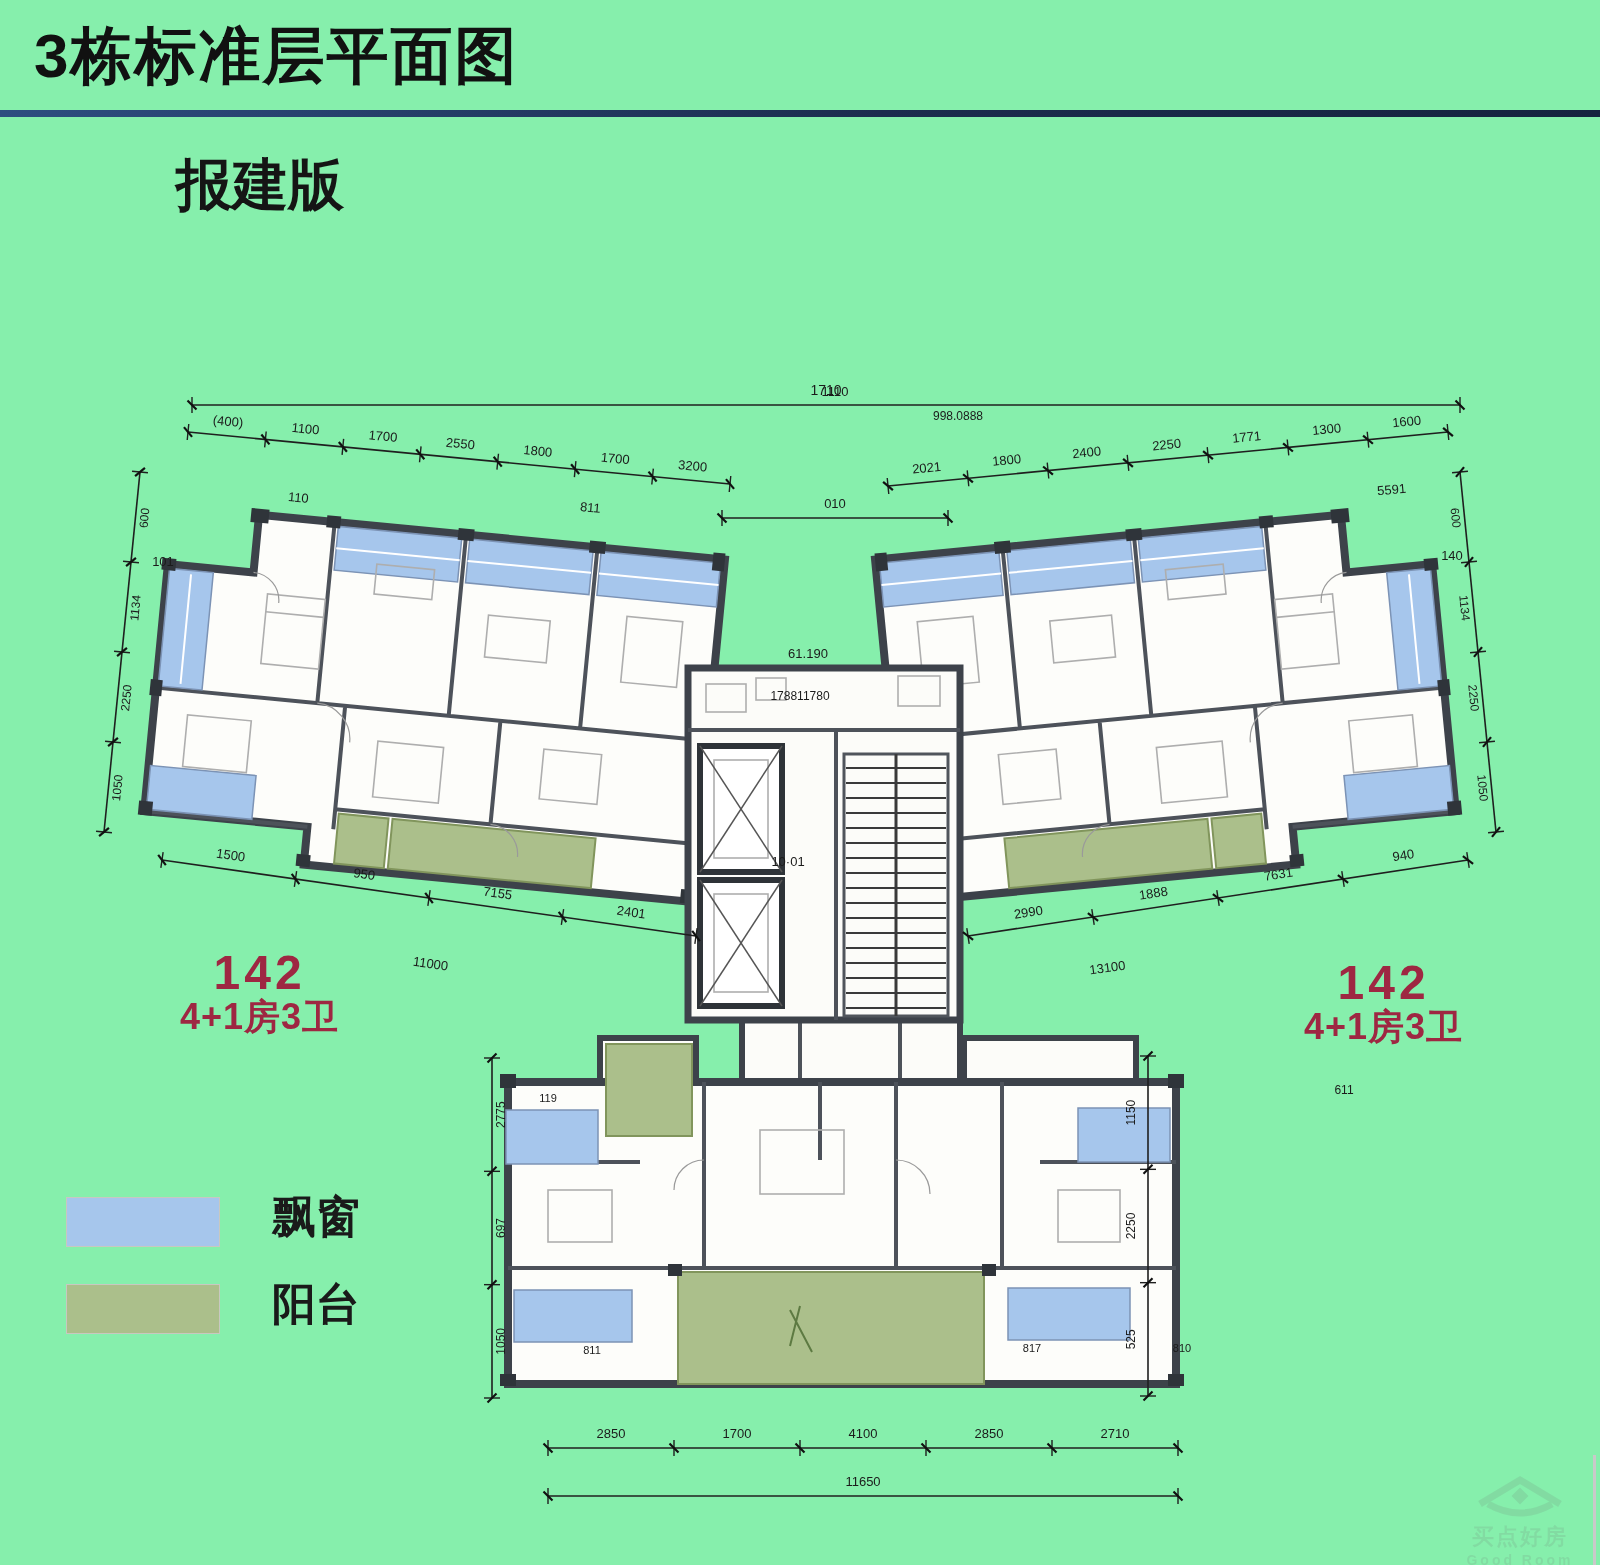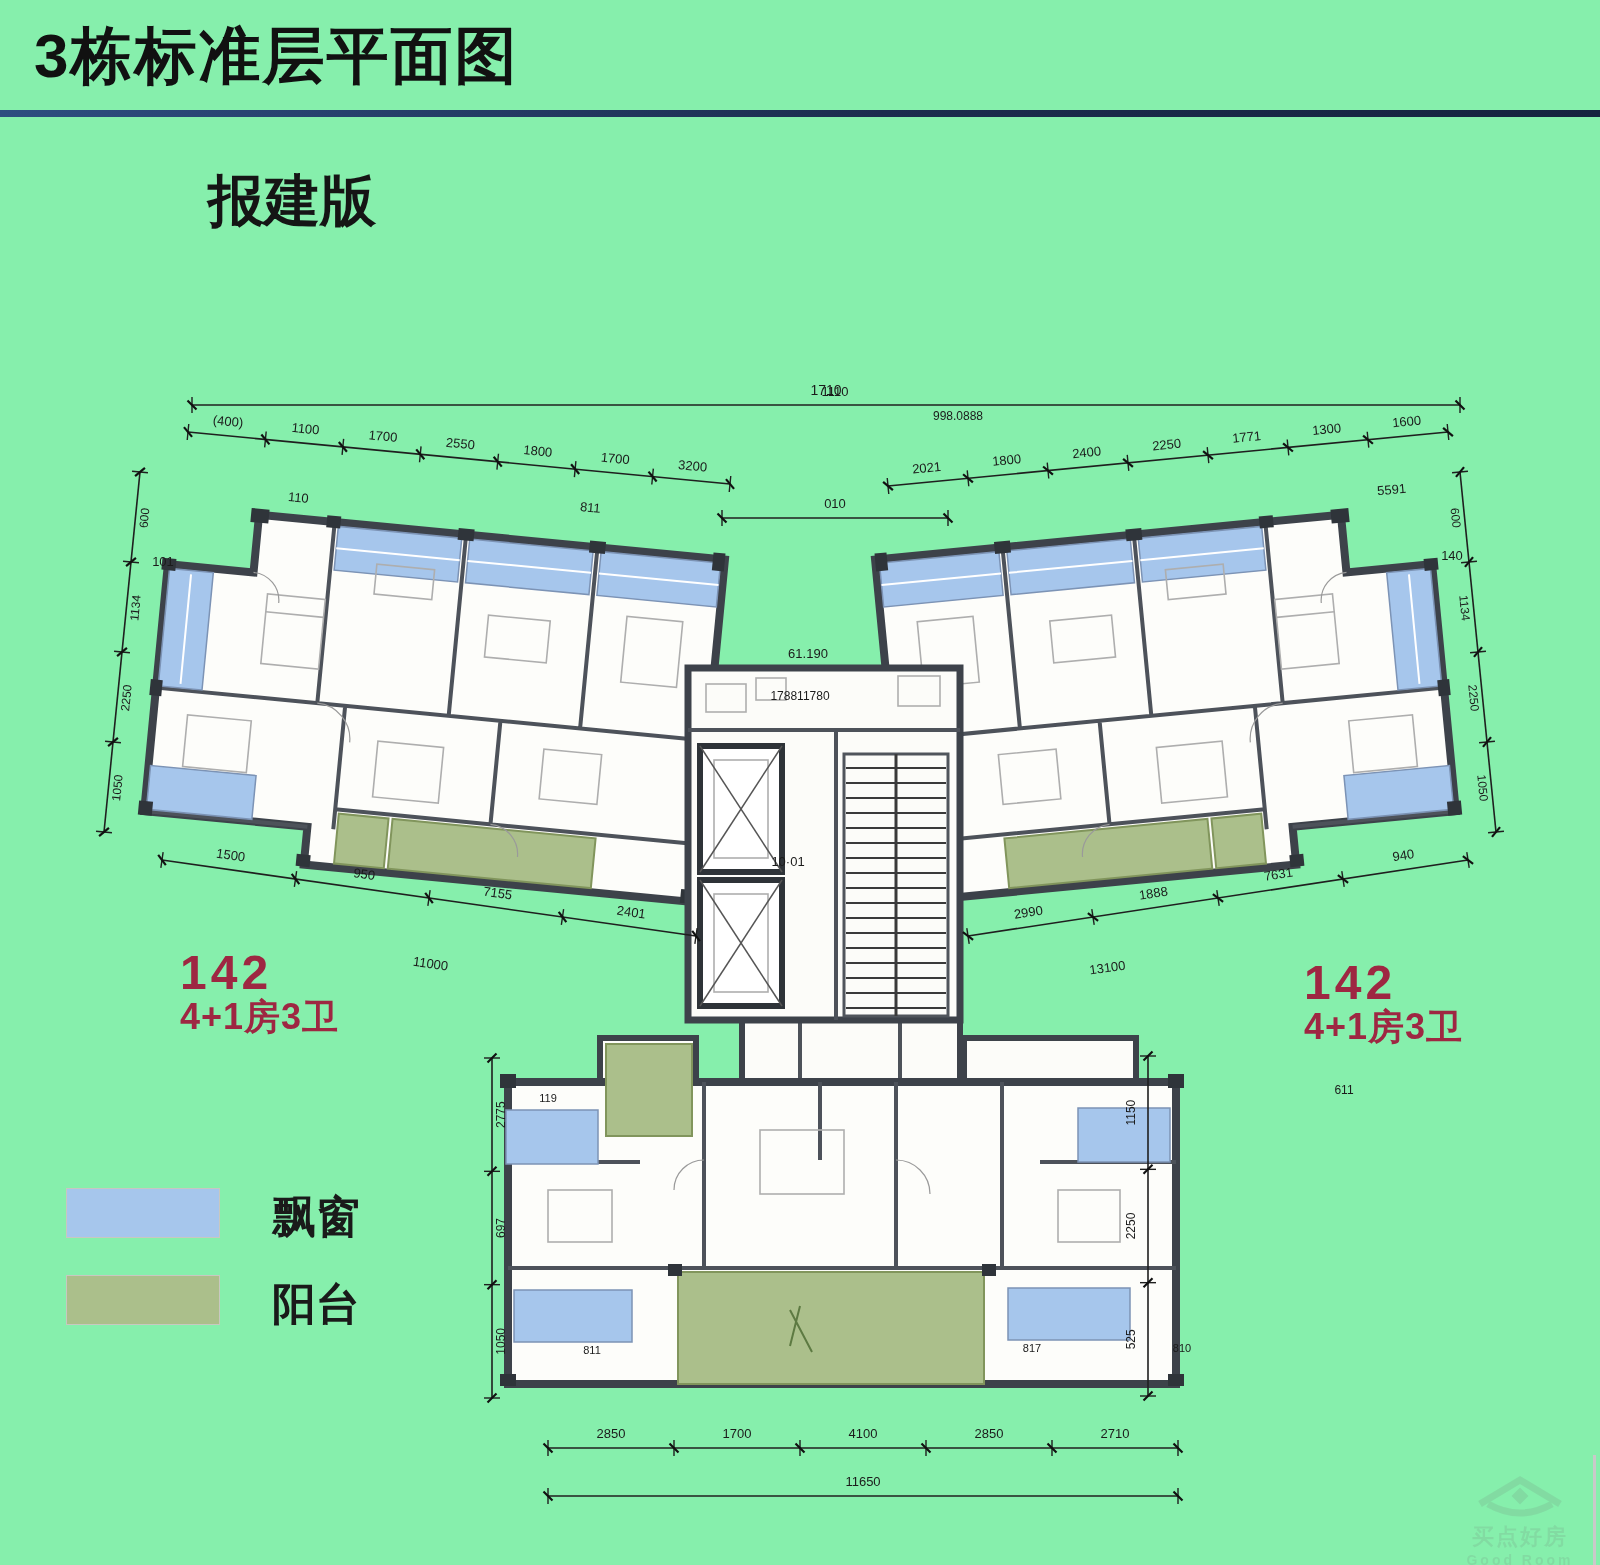--- a/index.html
+++ b/index.html
@@ -3,21 +3,21 @@
 <meta charset="utf-8">
 <style>
   html,body{margin:0;padding:0;background:#e8e8e8;}
   .page{position:relative;width:1600px;height:1565px;background:#86efac;overflow:hidden;
         font-family:"Liberation Sans","DejaVu Sans",sans-serif;}
   
   .title{position:absolute;left:34px;top:14px;font-size:62px;font-weight:900;color:#111;
          letter-spacing:2px;white-space:nowrap;}
   .rule{position:absolute;left:0;top:110px;width:1600px;height:7px;
         background:linear-gradient(90deg,#2e4d80 0%,#1c2c4e 55%,#16233f 100%);}
-  .subtitle{position:absolute;left:176px;top:164px;font-size:56px;font-weight:700;color:#151515;margin-left:32px;}
+  .subtitle{position:absolute;left:176px;top:148px;font-size:56px;font-weight:700;color:#151515;}
   
   svg.plan{position:absolute;left:0;top:0;width:1600px;height:1565px;}
   .wall-outer{fill:#fdfdfa;stroke:#3d424a;stroke-width:8;stroke-linejoin:miter;}
   .wall-mid{fill:#fcfcf9;stroke:#3d424a;stroke-width:6;}
   .wall-in{fill:none;stroke:#4d525a;stroke-width:4;}
   .thin-box{fill:none;stroke:#50555c;stroke-width:3;}
   .bay{fill:#a6c6ec;stroke:#7c93b5;stroke-width:1.5;}
   .balc{fill:#abbf8b;stroke:#81955c;stroke-width:2;}
   .col{fill:#2f343a;}
   .furn{fill:none;stroke:#aeaeae;stroke-width:1.6;}
@@ -26,25 +26,25 @@
   .tread{fill:none;stroke:#3a3a3a;stroke-width:1.8;}
   .stringer{stroke:#3a3a3a;stroke-width:3;}
   .shaft{fill:#ffffff;stroke:#2e3338;stroke-width:6;}
   .xline{stroke:#555;stroke-width:1.5;}
   .dimline{stroke:#1f1f1f;stroke-width:1.6;}
   .dimtick{stroke:#1f1f1f;stroke-width:1.4;}
   .dimslash{stroke:#111;stroke-width:2.2;}
   .dimtext{fill:#1b1b1b;font-family:"Liberation Sans","DejaVu Sans",sans-serif;}
   
   .unit-label{position:absolute;color:#9e2742;line-height:1.05;}
-  .unit-label .area{font-size:48px;font-weight:700;letter-spacing:4px;}
+  .unit-label .area{font-size:48px;font-weight:700;letter-spacing:4px;text-align:center;}
   .unit-label .layout{font-size:36px;font-weight:700;margin-top:0;letter-spacing:1px;}
   
   .legend{position:absolute;left:38px;top:1188px;}
-  .legend-row{display:flex;align-items:flex-start;margin-bottom:28px;padding-left:28px;}
+  .legend-row{display:flex;align-items:flex-end;margin-bottom:28px;padding-left:28px;}
   .swatch{width:152px;height:48px;border:1px solid #c8c8c0;}
   .legend-label{margin-left:52px;font-size:44px;font-weight:700;color:#1a1a1a;}
   
   .watermark{position:absolute;left:1440px;top:1474px;width:160px;text-align:center;
              color:#6b6b6b;opacity:.14;}
   .watermark .cn{font-size:22px;font-weight:700;letter-spacing:2px;}
   .watermark .en{font-size:14px;font-weight:700;letter-spacing:3px;}
   .edge-line{position:absolute;right:4px;top:1455px;width:3px;height:110px;background:#c9c9c9;}
 </style>
 </head>

